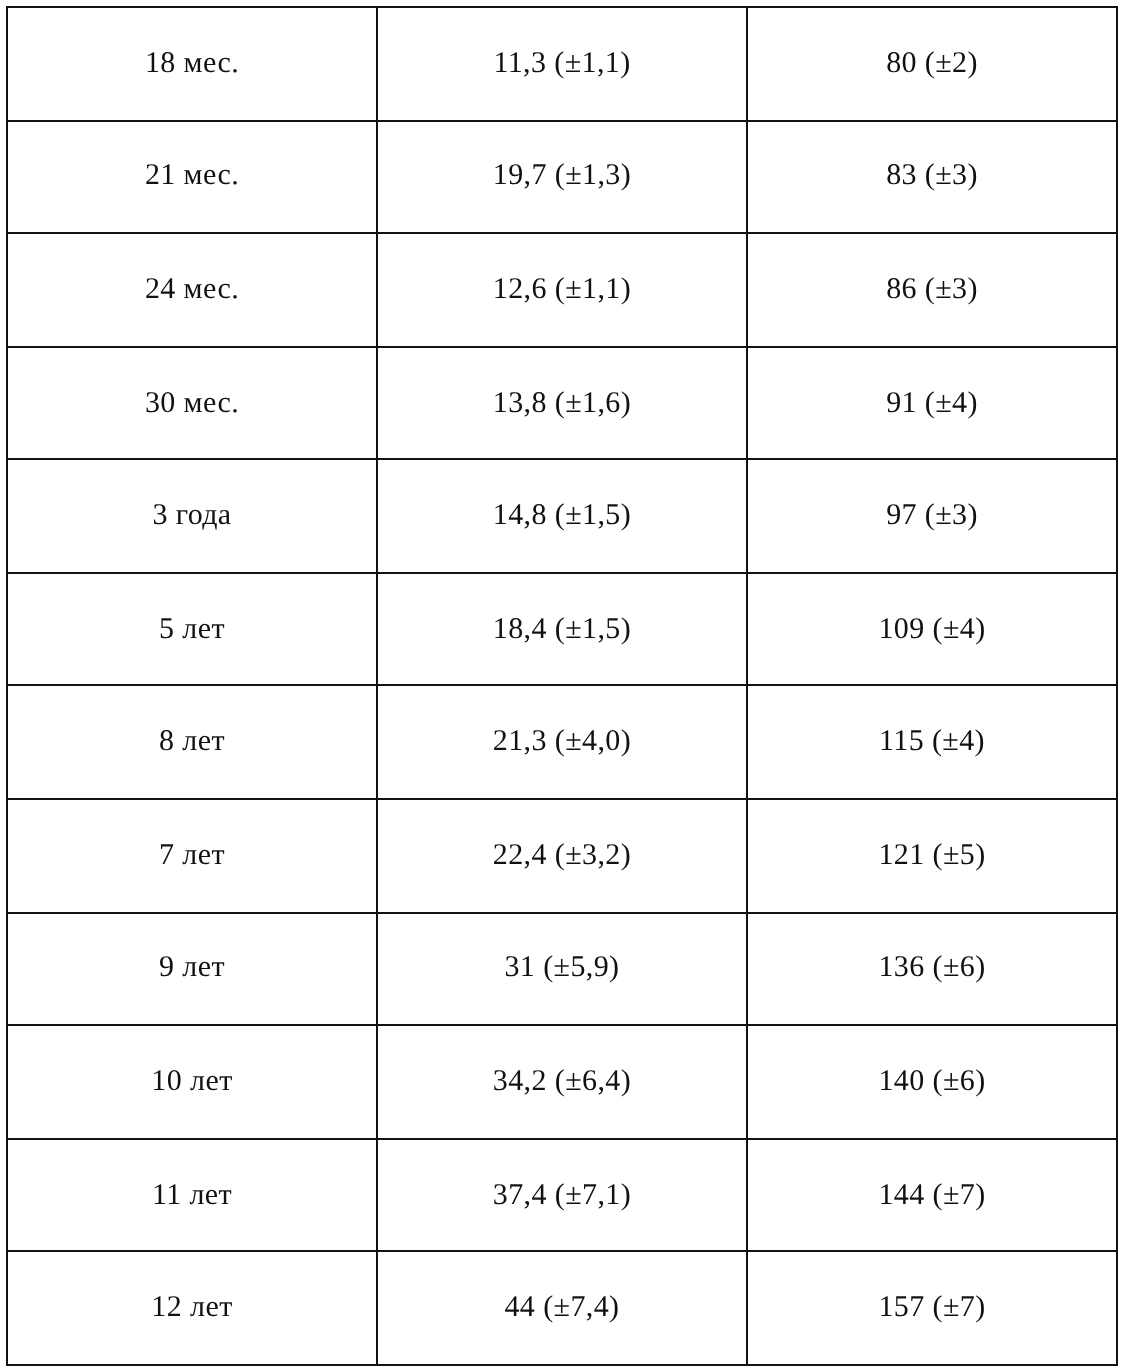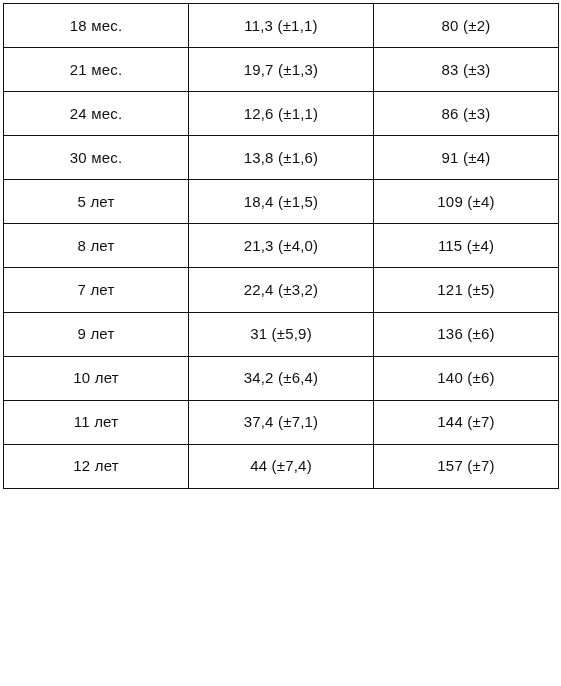--- a/index.html
+++ b/index.html
@@ -16,23 +16,24 @@
   }
   .table-wrap {
     position: absolute;
     left: 3px;
     top: 3px;
     width: 555px;
     height: 680px;
   }
   table.growth-table {
     width: 555px;
-    height: 486px;
+    height: 680px;
     border-collapse: collapse;
     table-layout: fixed;
+    font-family: Liberation Serif, serif;
   }
   table.growth-table td {
     border: 1.5px solid #111111;
     text-align: center;
     vertical-align: middle;
     font-size: 15px;
     font-weight: 500;
     letter-spacing: 0.2px;
     padding: 0;
     line-height: 1.2;
@@ -71,20 +72,25 @@
         <td>12,6 (±1,1)</td>
         <td>86 (±3)</td>
       </tr>
 
       <tr>
         <td>30 мес.</td>
         <td>13,8 (±1,6)</td>
         <td>91 (±4)</td>
       </tr>
 
+      <tr>
+        <td>3 года</td>
+        <td>14,8 (±1,5)</td>
+        <td>97 (±3)</td>
+      </tr>
 
 
       <tr>
         <td>5 лет</td>
         <td>18,4 (±1,5)</td>
         <td>109 (±4)</td>
       </tr>
 
       <tr>
         <td>8 лет</td>

